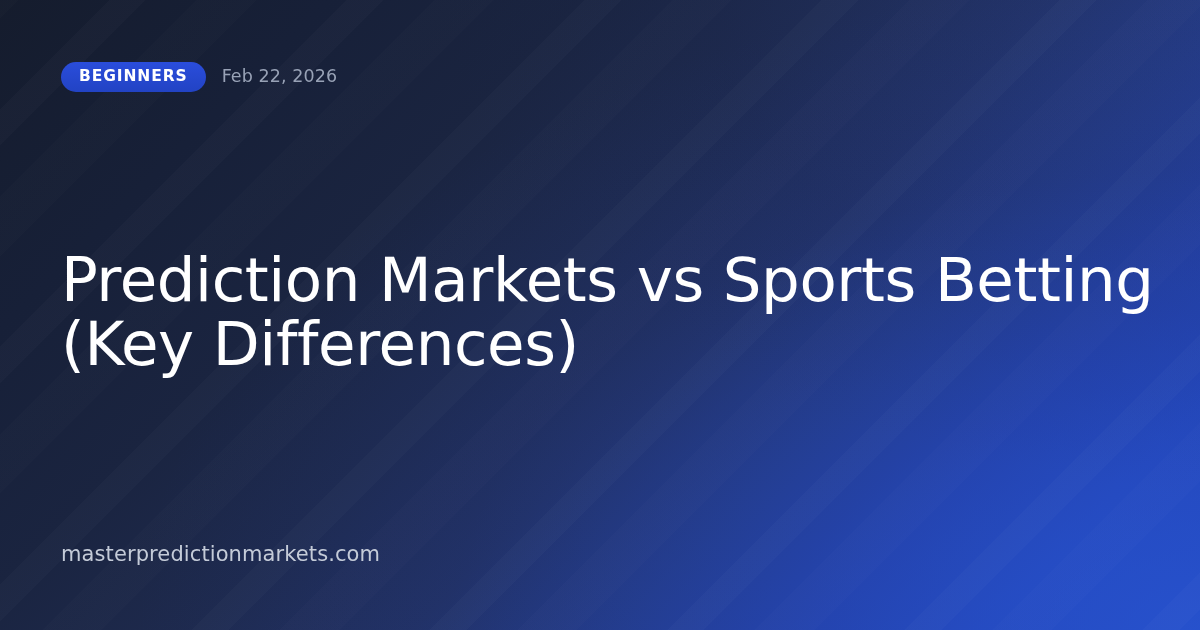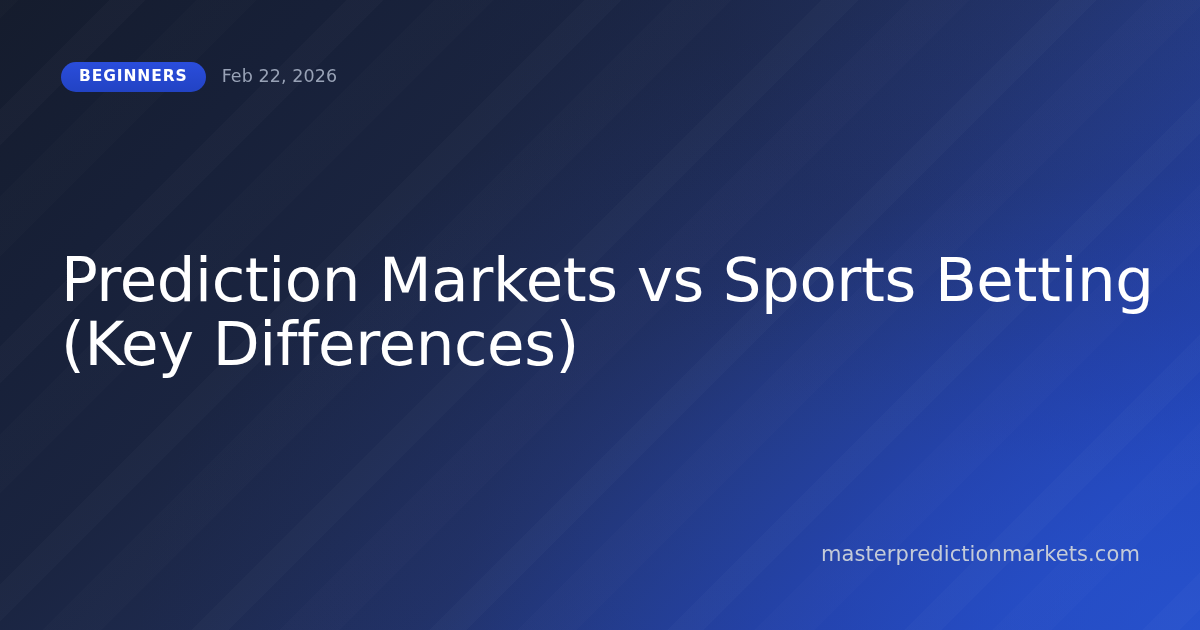--- a/index.html
+++ b/index.html
@@ -127,21 +127,21 @@
   .headline .line { display: block; white-space: nowrap; }
 
   
   .footer {
     position: absolute;
     left: 61px;
     right: 60px;
     top: 542px;
     display: flex;
     align-items: center;
-    justify-content: flex-end;
+    justify-content: space-between;
   }
 
   .site {
     color: #c4cbd8;
     font-size: 21px;
     font-weight: 400;
     letter-spacing: 0.1px;
     line-height: 1.2;
     white-space: nowrap;
   }

